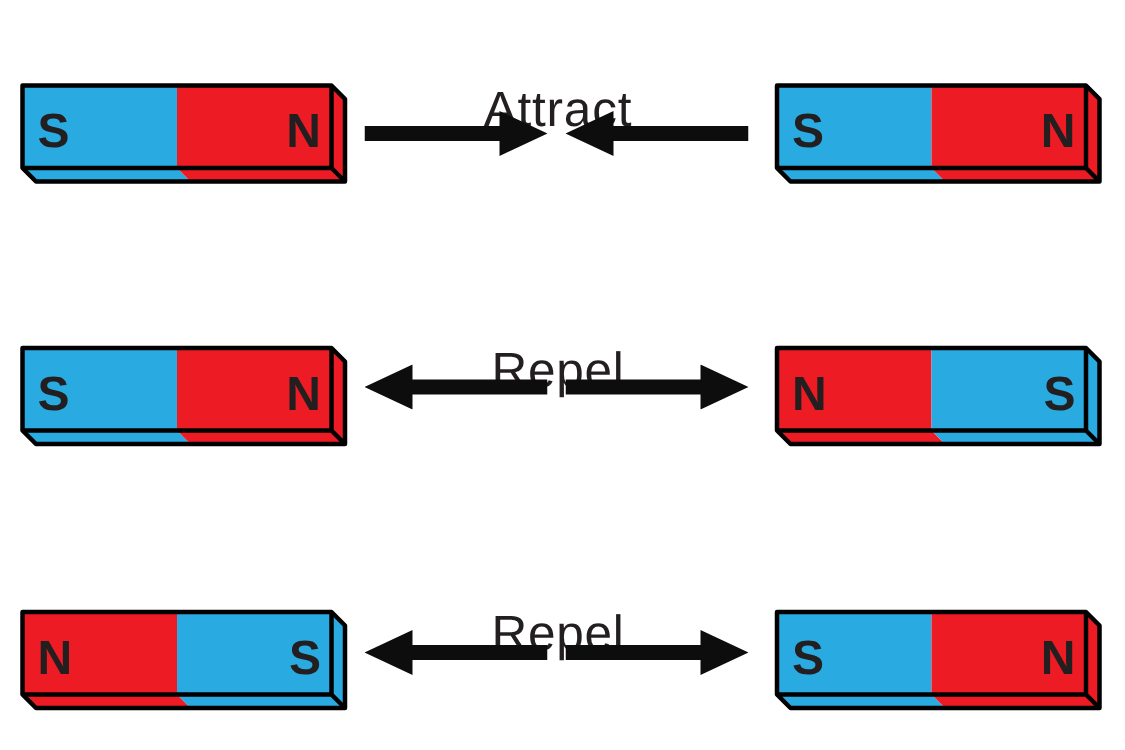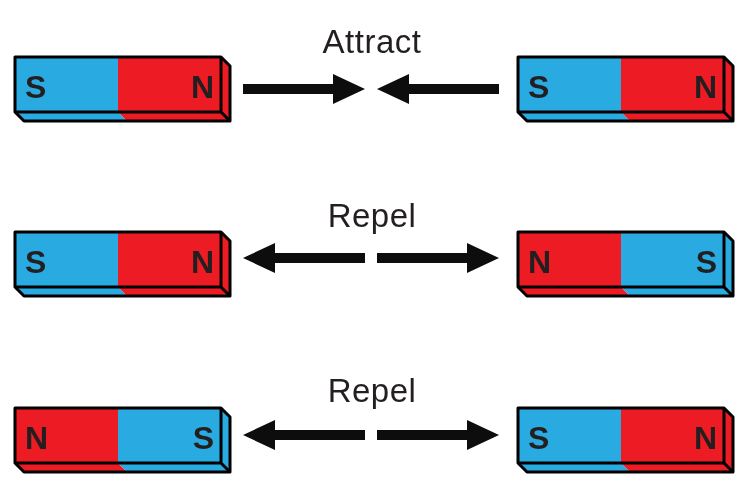--- a/index.html
+++ b/index.html
@@ -19,20 +19,21 @@
   .label {
     position: absolute;
     left: 245px;
     width: 254px;
     text-align: center;
     font-size: 33px;
     line-height: 33px;
     color: #231F20;
     letter-spacing: 0.5px;
     white-space: nowrap;
+    margin-top: 31px;
   }
   .magnet, .arrow {
     position: absolute;
     display: block;
   }
   .magnet text {
     font-family: "Liberation Sans", sans-serif;
     font-size: 32px;
     font-weight: bold;
   }

